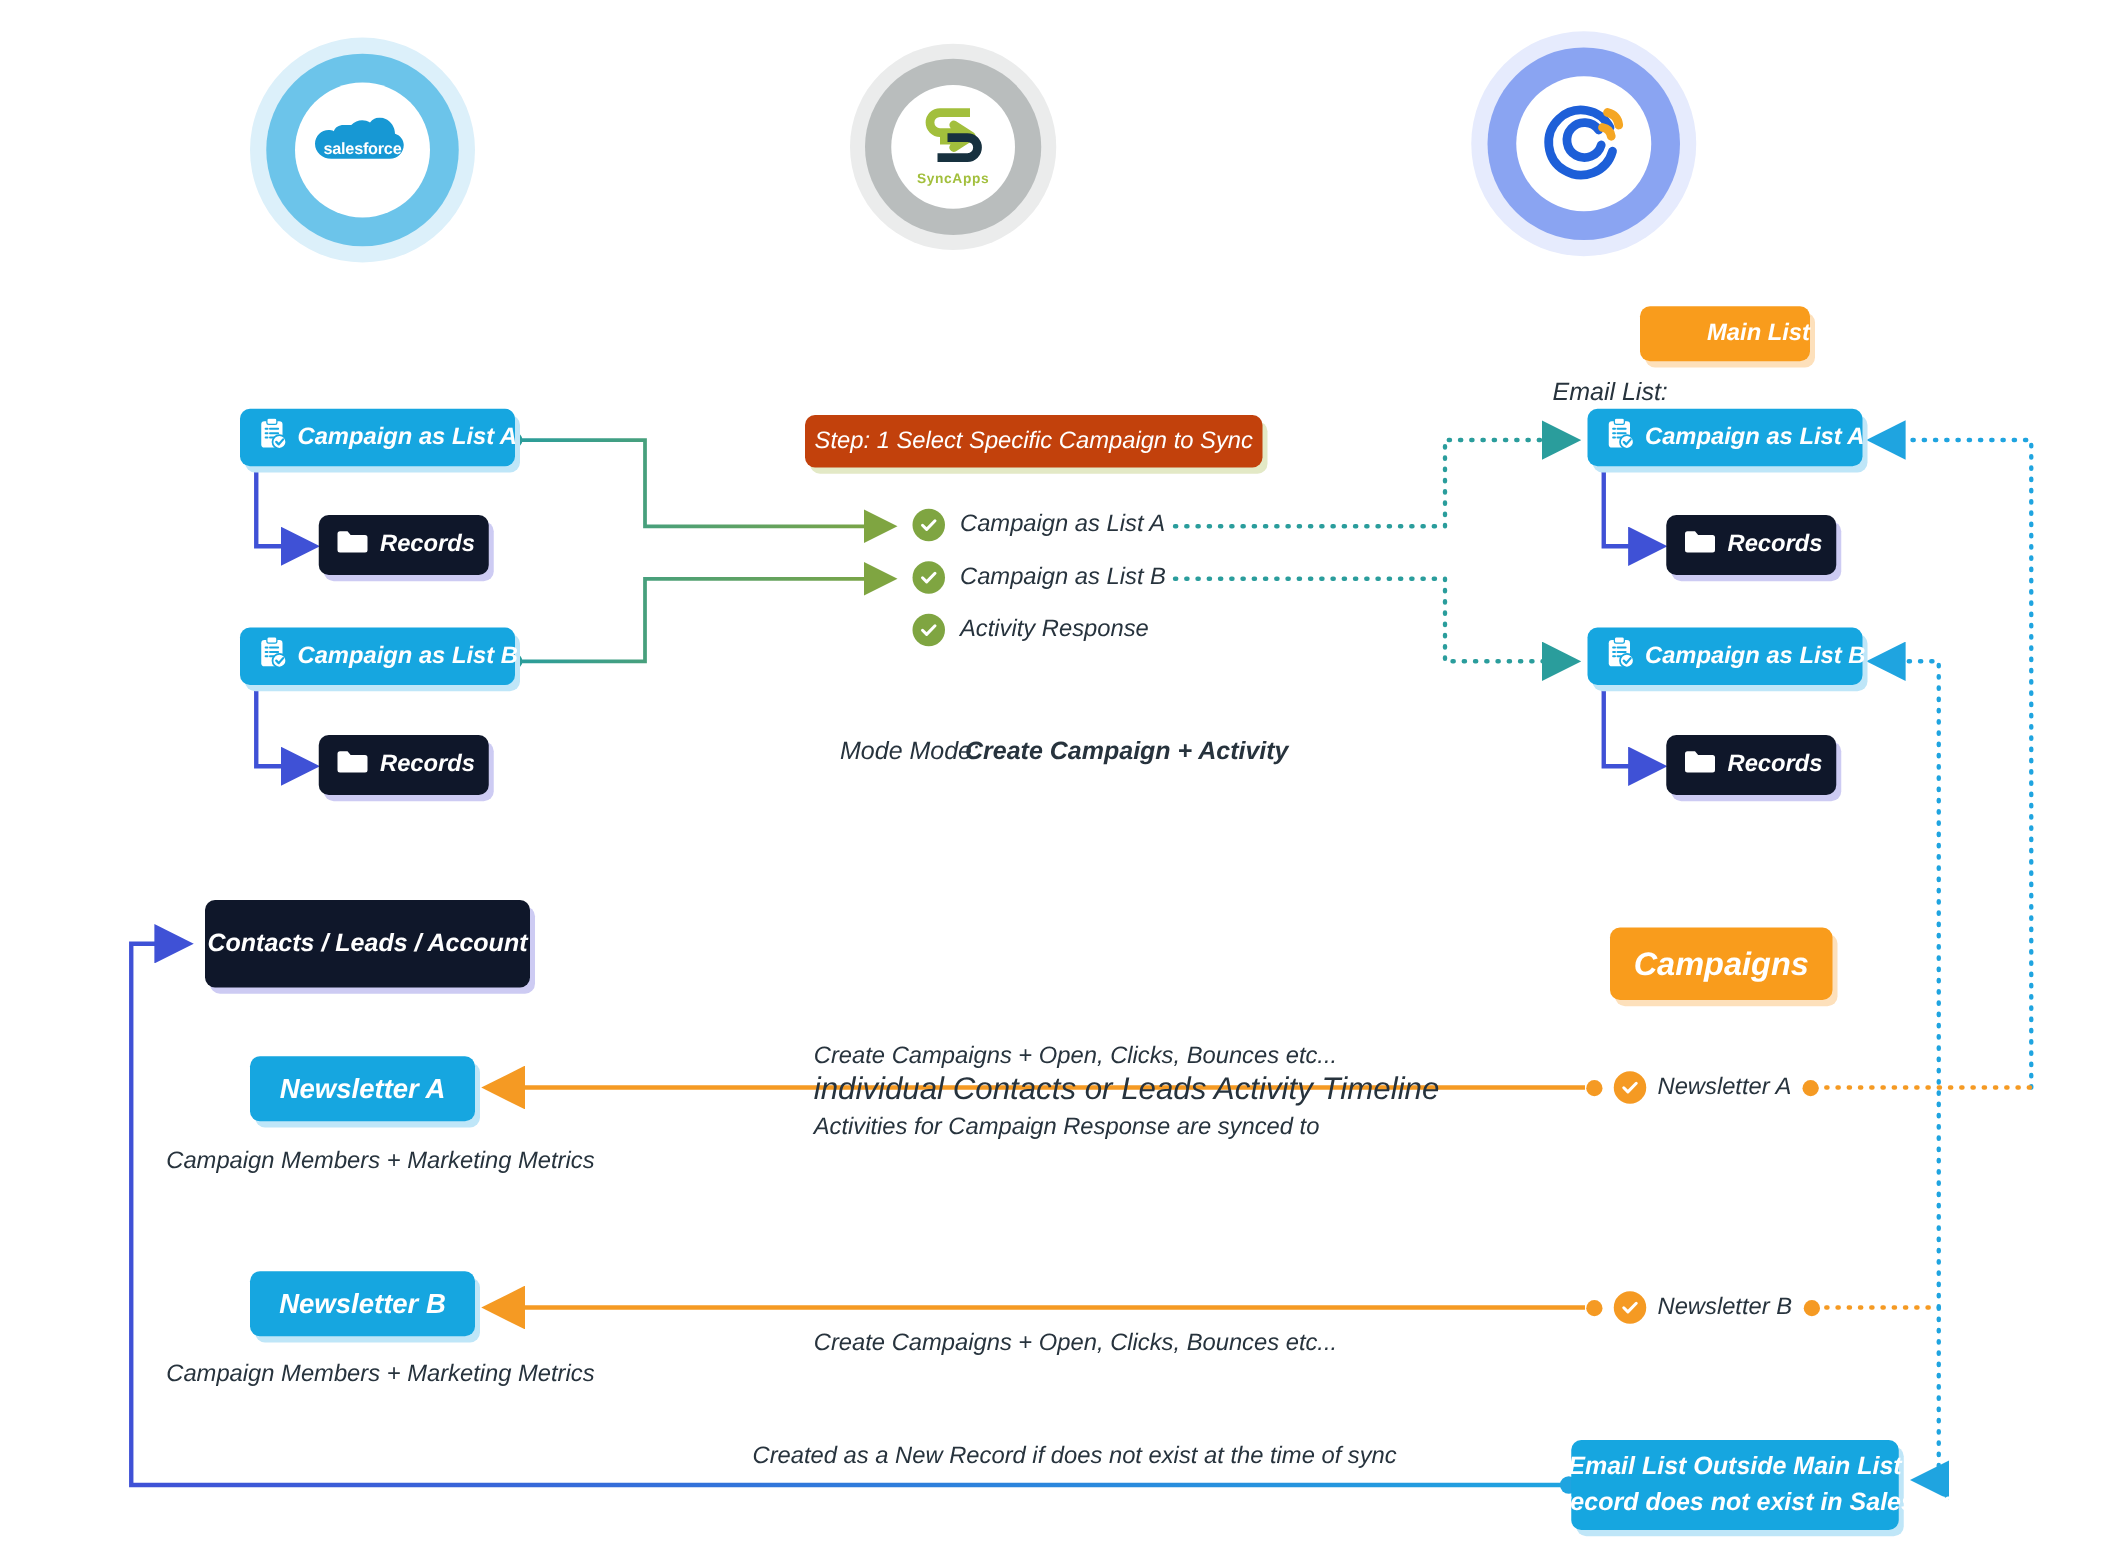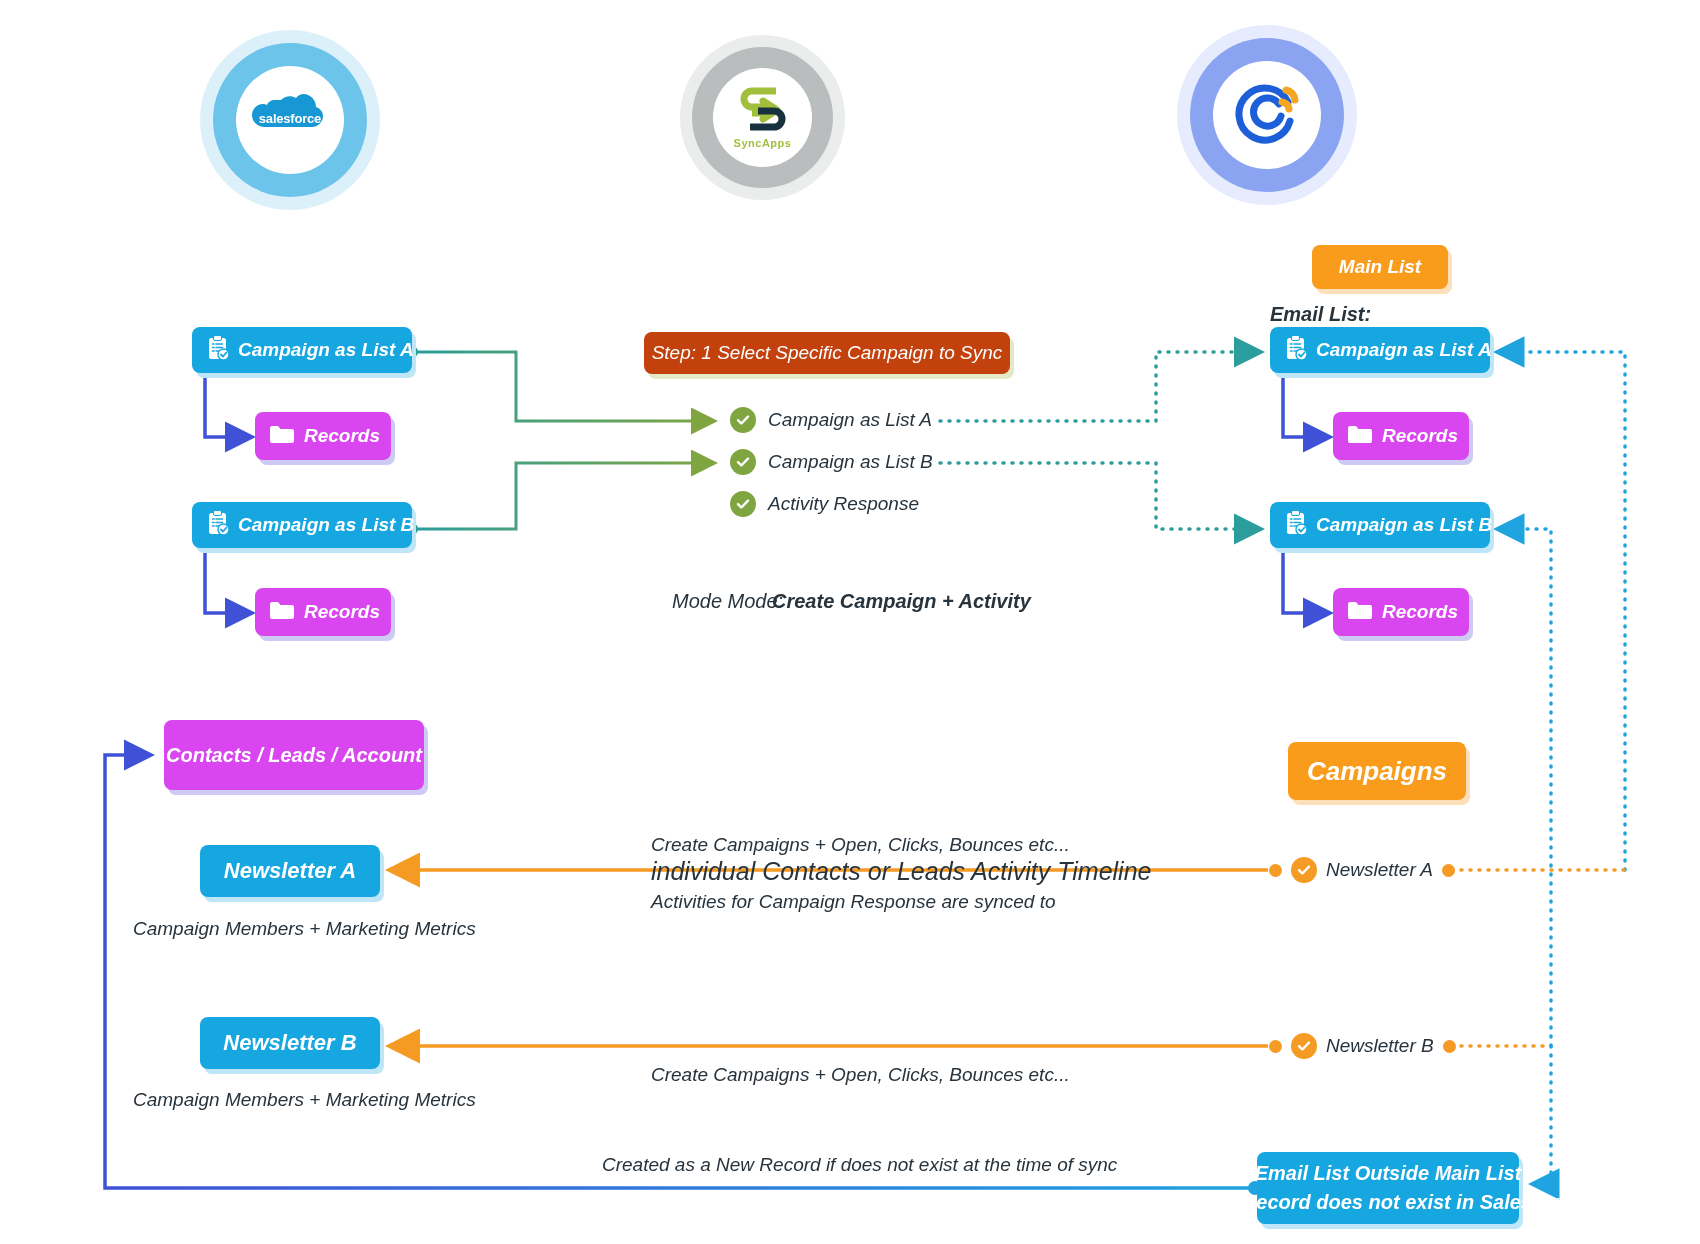--- a/index.html
+++ b/index.html
@@ -37,21 +37,21 @@
   .sa-text{font-size:11px;font-weight:bold;color:#a2bf3c;letter-spacing:.5px;margin-top:2px;}
 
   
   #logo-cc{left:1177px;top:25px;width:180px;height:180px;}
   #logo-cc .ring-outer{background:#e6ebfd;}
   #logo-cc .ring-mid{inset:13px;background:#8aa4f2;}
   #logo-cc .ring-inner{inset:36px;}
 
   
   .box-blue{background:#16a6e0;box-shadow:4px 5px 0 0 #bfe6f8;}
-  .box-purple{background:#d946ef;box-shadow:4px 5px 0 0 #cdcbf3;}
+  .box-purple{background:#0f172a;box-shadow:4px 5px 0 0 #cdcbf3;}
   .box-orange{background:#f99c1c;box-shadow:4px 5px 0 0 #fde0bb;}
   .box-green{background:#c2410c;box-shadow:4px 5px 0 0 #e3e9c6;}
 
   .plain-text{position:absolute;font-style:italic;color:#27333d;white-space:pre;}
 
   .icon{flex:0 0 auto;display:inline-block;}
 
   .checkrow{position:absolute;display:flex;align-items:center;gap:12px;}
   .checkrow .c-lbl{font-style:italic;font-size:19px;color:#27333d;white-space:nowrap;}
   .circle-check{width:26px;height:26px;border-radius:50%;display:flex;
@@ -279,24 +279,24 @@
 
   <div class="plain-text" style="left:672px;top:590px;font-size:20px;">Mode Mode:</div>
   <div class="plain-text" style="left:772px;top:590px;font-size:20px;font-weight:bold;">Create Campaign + Activity</div>
 
   <div class="plain-text" style="left:651px;top:834px;font-size:19px;">Create Campaigns + Open, Clicks, Bounces etc...</div>
   <div class="plain-text" style="left:651px;top:891px;font-size:19px;">Activities for Campaign Response are synced to</div>
   <div class="plain-text" style="left:651px;top:857px;font-size:25px;">individual Contacts or Leads Activity Timeline</div>
   <div class="plain-text" style="left:651px;top:1064px;font-size:19px;">Create Campaigns + Open, Clicks, Bounces etc...</div>
   <div class="plain-text" style="left:602px;top:1154px;font-size:19px;">Created as a New Record if does not exist at the time of sync</div>
 
-  <div class="node box-orange" id="n-mainlist" style="left:1312px;top:245px;width:136px;height:44px;justify-content:center;font-size:19px;">
+  <div class="node box-orange" id="n-mainlist" style="left:1312px;top:245px;width:136px;height:44px;justify-content:flex-end;font-size:19px;">
     <span class="lbl">Main List</span>
   </div>
-  <div class="plain-text" style="left:1270px;top:303px;font-size:20px;font-weight:bold;">Email List:</div>
+  <div class="plain-text" style="left:1242px;top:303px;font-size:20px;">Email List:</div>
 
   <div class="node box-blue" id="n-right-ca" style="left:1270px;top:327px;width:220px;height:46px;padding-left:14px;font-size:19px;">
     <span class="icon">
       <svg width="24" height="26" viewBox="0 0 24 26">
         <rect x="3" y="3" width="17" height="21" rx="2.5" fill="#fff"></rect>
         <rect x="7.5" y="0.5" width="8" height="5" rx="1.5" fill="#fff" stroke="#16a6e0"></rect>
         <g stroke="#16a6e0" stroke-width="1.6" stroke-linecap="round">
           <line x1="6.5" y1="9" x2="8" y2="9"></line>
             <line x1="10" y1="9" x2="16.5" y2="9"></line>
           <line x1="6.5" y1="12.5" x2="8" y2="12.5"></line>

